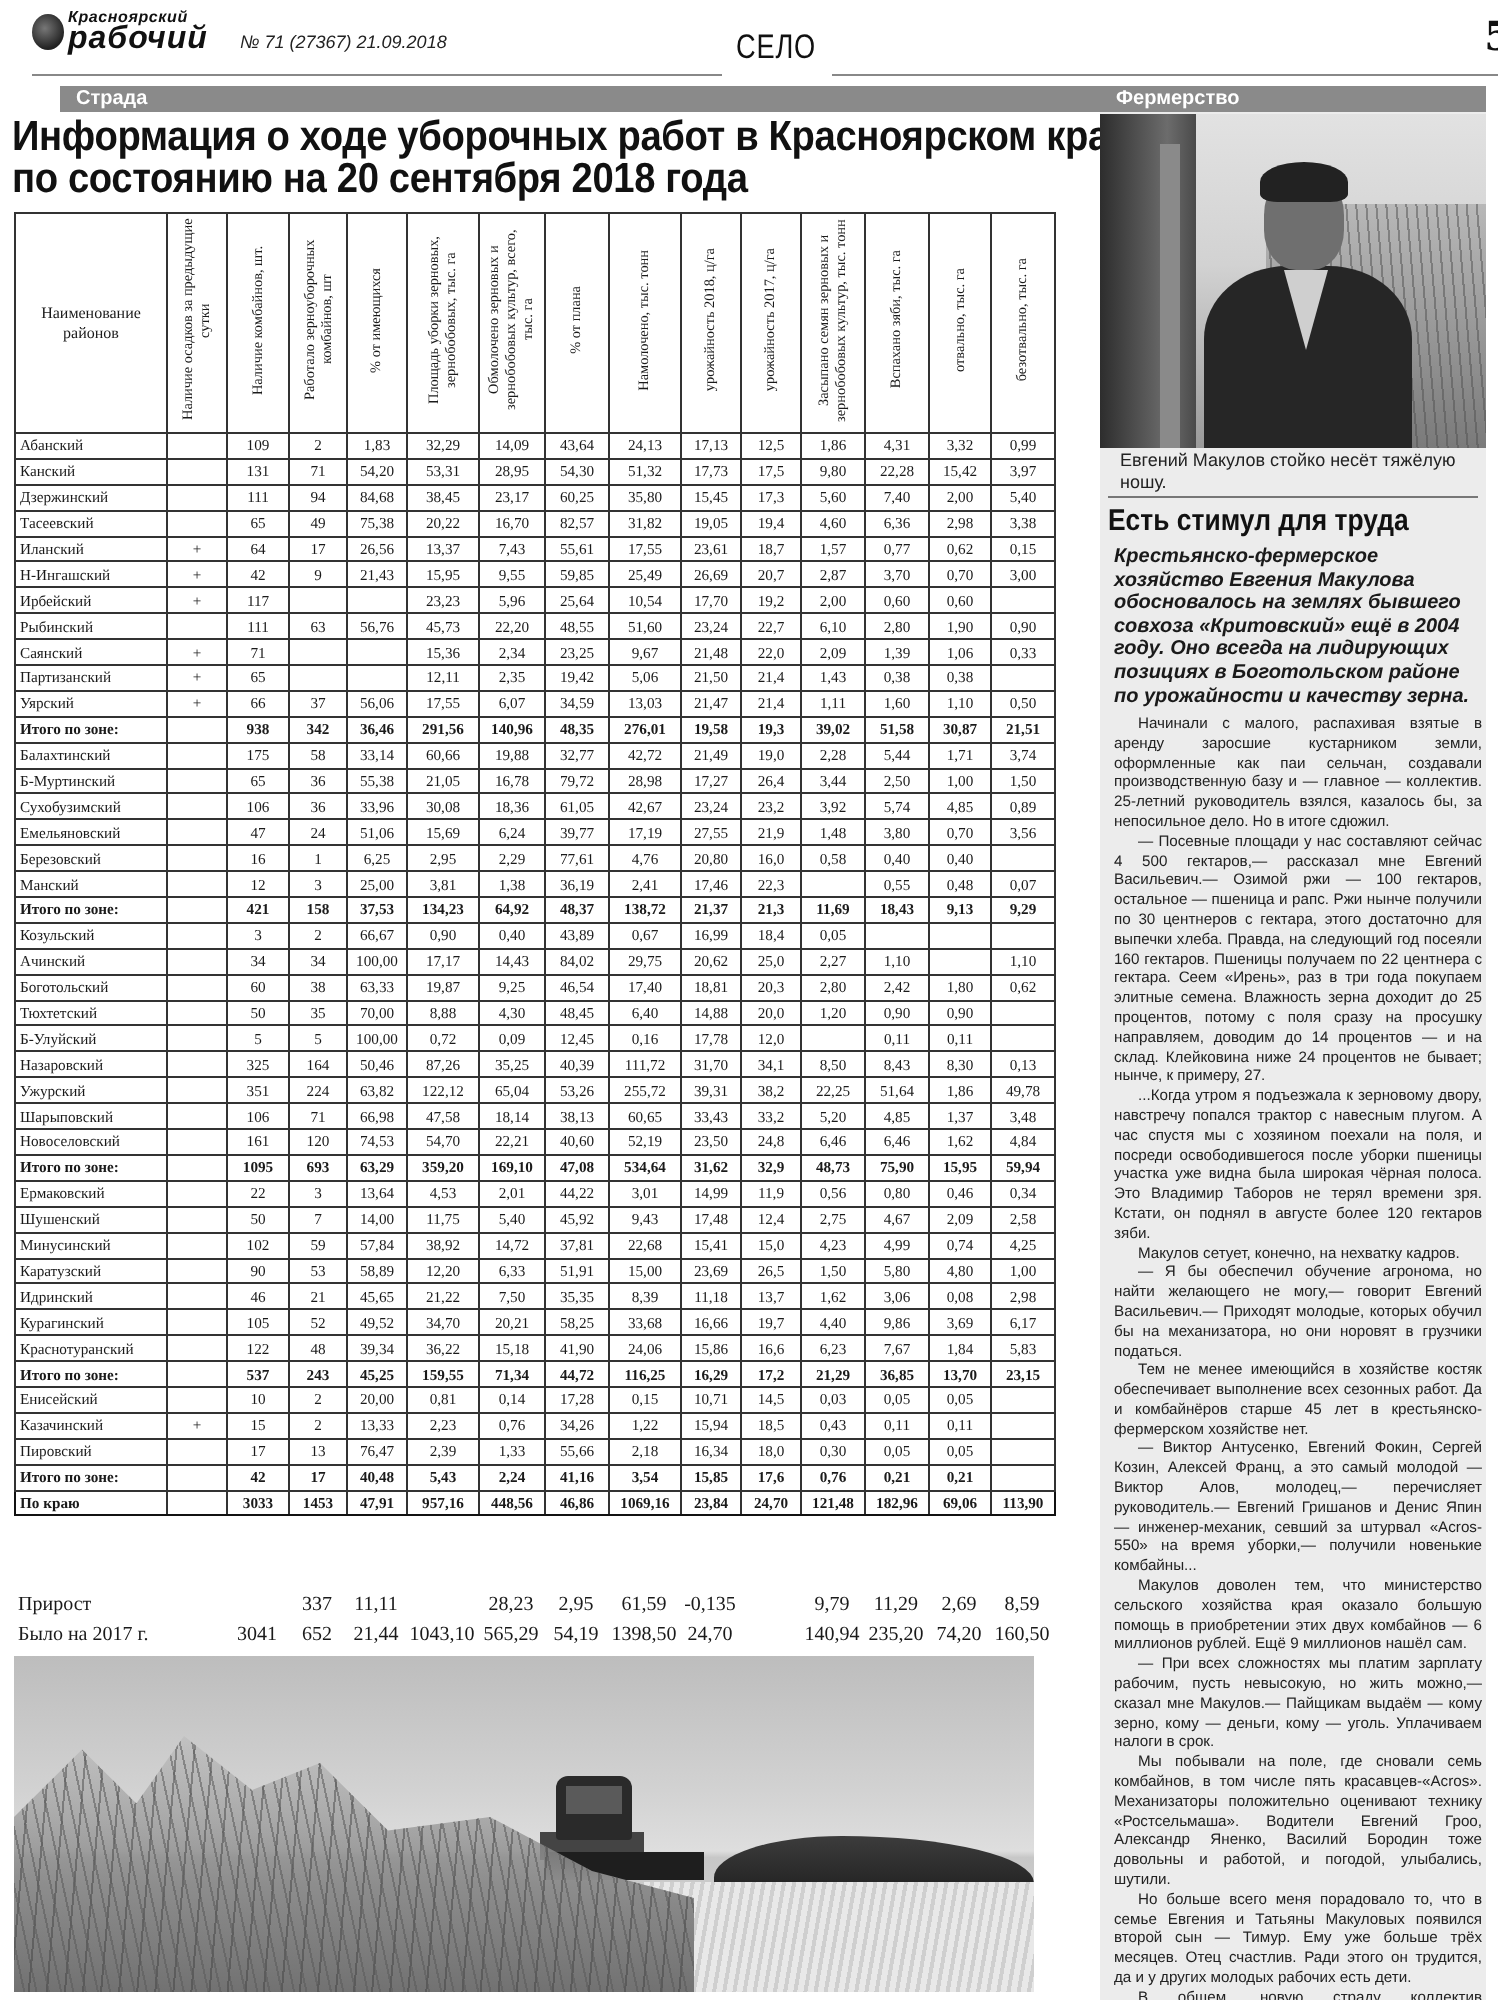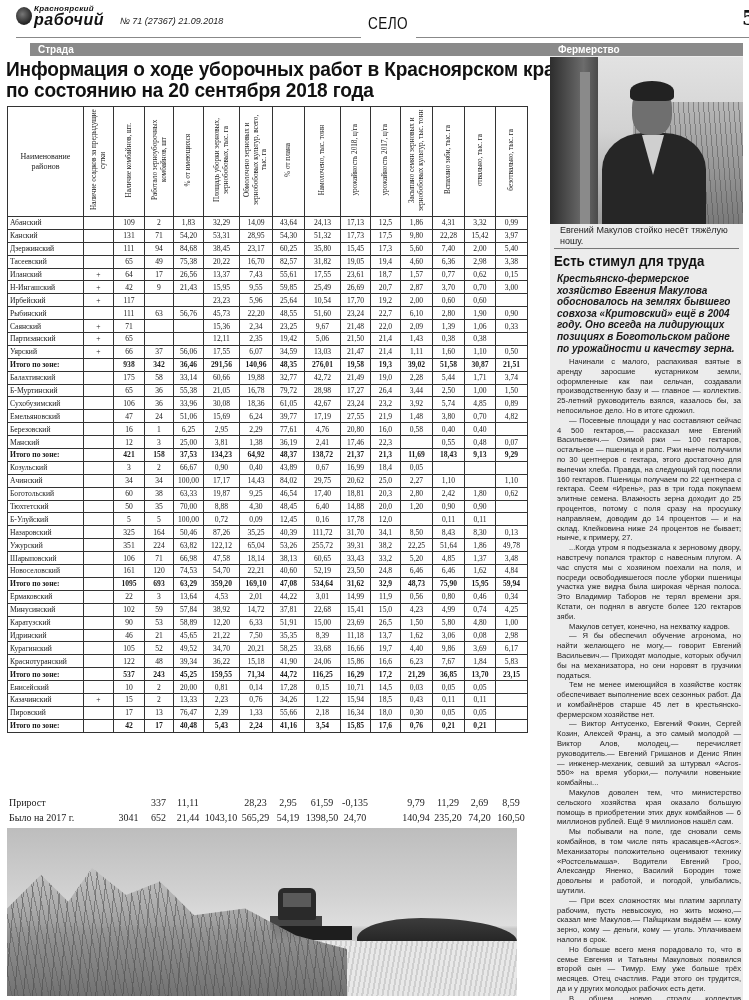--- a/index.html
+++ b/index.html
@@ -422,21 +422,21 @@
         <td>51,06</td>
         <td>15,69</td>
         <td>6,24</td>
         <td>39,77</td>
         <td>17,19</td>
         <td>27,55</td>
         <td>21,9</td>
         <td>1,48</td>
         <td>3,80</td>
         <td>0,70</td>
-        <td>4,82</td>
+        <td>3,56</td>
       </tr>
       <tr>
         <td class="n">Березовский</td>
         <td></td>
         <td>16</td>
         <td>1</td>
         <td>6,25</td>
         <td>2,95</td>
         <td>2,29</td>
         <td>77,61</td>
@@ -661,20 +661,37 @@
         <td>4,53</td>
         <td>2,01</td>
         <td>44,22</td>
         <td>3,01</td>
         <td>14,99</td>
         <td>11,9</td>
         <td>0,56</td>
         <td>0,80</td>
         <td>0,46</td>
         <td>0,34</td>
+      </tr>
+      <tr>
+        <td class="n">Шушенский</td>
+        <td></td>
+        <td>50</td>
+        <td>7</td>
+        <td>14,00</td>
+        <td>11,75</td>
+        <td>5,40</td>
+        <td>45,92</td>
+        <td>9,43</td>
+        <td>17,48</td>
+        <td>12,4</td>
+        <td>2,75</td>
+        <td>4,67</td>
+        <td>2,09</td>
+        <td>2,58</td>
       </tr>
       <tr>
         <td class="n">Минусинский</td>
         <td></td>
         <td>102</td>
         <td>59</td>
         <td>57,84</td>
         <td>38,92</td>
         <td>14,72</td>
         <td>37,81</td>
@@ -831,20 +848,37 @@
         <td>5,43</td>
         <td>2,24</td>
         <td>41,16</td>
         <td>3,54</td>
         <td>15,85</td>
         <td>17,6</td>
         <td>0,76</td>
         <td>0,21</td>
         <td>0,21</td>
         <td></td>
+      </tr>
+      <tr class="grand">
+        <td class="n">По краю</td>
+        <td></td>
+        <td>3033</td>
+        <td>1453</td>
+        <td>47,91</td>
+        <td>957,16</td>
+        <td>448,56</td>
+        <td>46,86</td>
+        <td>1069,16</td>
+        <td>23,84</td>
+        <td>24,70</td>
+        <td>121,48</td>
+        <td>182,96</td>
+        <td>69,06</td>
+        <td>113,90</td>
       </tr>
     </tbody>
 </table>
 
 <table class="extra-table">
   <colgroup>
     <col style="width:76px">
       <col style="width:30px">
       <col style="width:31px">
       <col style="width:29px">
@@ -929,20 +963,20 @@
   <div class="body-text">
     <div id="paras">
         <p>Начинали с малого, распахивая взятые в аренду заросшие кустарником земли, оформленные как паи сельчан, создавали производственную базу и — главное — коллектив. 25-летний руководитель взялся, казалось бы, за непосильное дело. Но в итоге сдюжил.</p>
         <p>— Посевные площади у нас составляют сейчас 4 500 гектаров,— рассказал мне Евгений Васильевич.— Озимой ржи — 100 гектаров, остальное — пшеница и рапс. Ржи нынче получили по 30 центнеров с гектара, этого достаточно для выпечки хлеба. Правда, на следующий год посеяли 160 гектаров. Пшеницы получаем по 22 центнера с гектара. Сеем «Ирень», раз в три года покупаем элитные семена. Влажность зерна доходит до 25 процентов, потому с поля сразу на просушку направляем, доводим до 14 процентов — и на склад. Клейковина ниже 24 процентов не бывает; нынче, к примеру, 27.</p>
         <p>...Когда утром я подъезжала к зерновому двору, навстречу попался трактор с навесным плугом. А час спустя мы с хозяином поехали на поля, и посреди освободившегося после уборки пшеницы участка уже видна была широкая чёрная полоса. Это Владимир Таборов не терял времени зря. Кстати, он поднял в августе более 120 гектаров зяби.</p>
         <p>Макулов сетует, конечно, на нехватку кадров.</p>
         <p>— Я бы обеспечил обучение агронома, но найти желающего не могу,— говорит Евгений Васильевич.— Приходят молодые, которых обучил бы на механизатора, но они норовят в грузчики податься.</p>
         <p>Тем не менее имеющийся в хозяйстве костяк обеспечивает выполнение всех сезонных работ. Да и комбайнёров старше 45 лет в крестьянско-фермерском хозяйстве нет.</p>
         <p>— Виктор Антусенко, Евгений Фокин, Сергей Козин, Алексей Франц, а это самый молодой — Виктор Алов, молодец,— перечисляет руководитель.— Евгений Гришанов и Денис Япин — инженер-механик, севший за штурвал «Acros-550» на время уборки,— получили новенькие комбайны...</p>
         <p>Макулов доволен тем, что министерство сельского хозяйства края оказало большую помощь в приобретении этих двух комбайнов — 6 миллионов рублей. Ещё 9 миллионов нашёл сам.</p>
+        <p>— При всех сложностях мы платим зарплату рабочим, пусть невысокую, но жить можно,— сказал мне Макулов.— Пайщикам выдаём — кому зерно, кому — деньги, кому — уголь. Уплачиваем налоги в срок.</p>
         <p>Мы побывали на поле, где сновали семь комбайнов, в том числе пять красавцев-«Acros». Механизаторы положительно оценивают технику «Ростсельмаша». Водители Евгений Гроо, Александр Яненко, Василий Бородин тоже довольны и работой, и погодой, улыбались, шутили.</p>
-        <p>— При всех сложностях мы платим зарплату рабочим, пусть невысокую, но жить можно,— сказал мне Макулов.— Пайщикам выдаём — кому зерно, кому — деньги, кому — уголь. Уплачиваем налоги в срок.</p>
         <p>Но больше всего меня порадовало то, что в семье Евгения и Татьяны Макуловых появился второй сын — Тимур. Ему уже больше трёх месяцев. Отец счастлив. Ради этого он трудится, да и у других молодых рабочих есть дети.</p>
         <p>В общем, новую страду коллектив сельхозпредприятия встретил с надеждой на успех и прилагает все усилия к тому, чтобы завершить уборочную качественно и в срок.</p>
       </div>
 
   </div>
 </div>
 
 </body></html>

